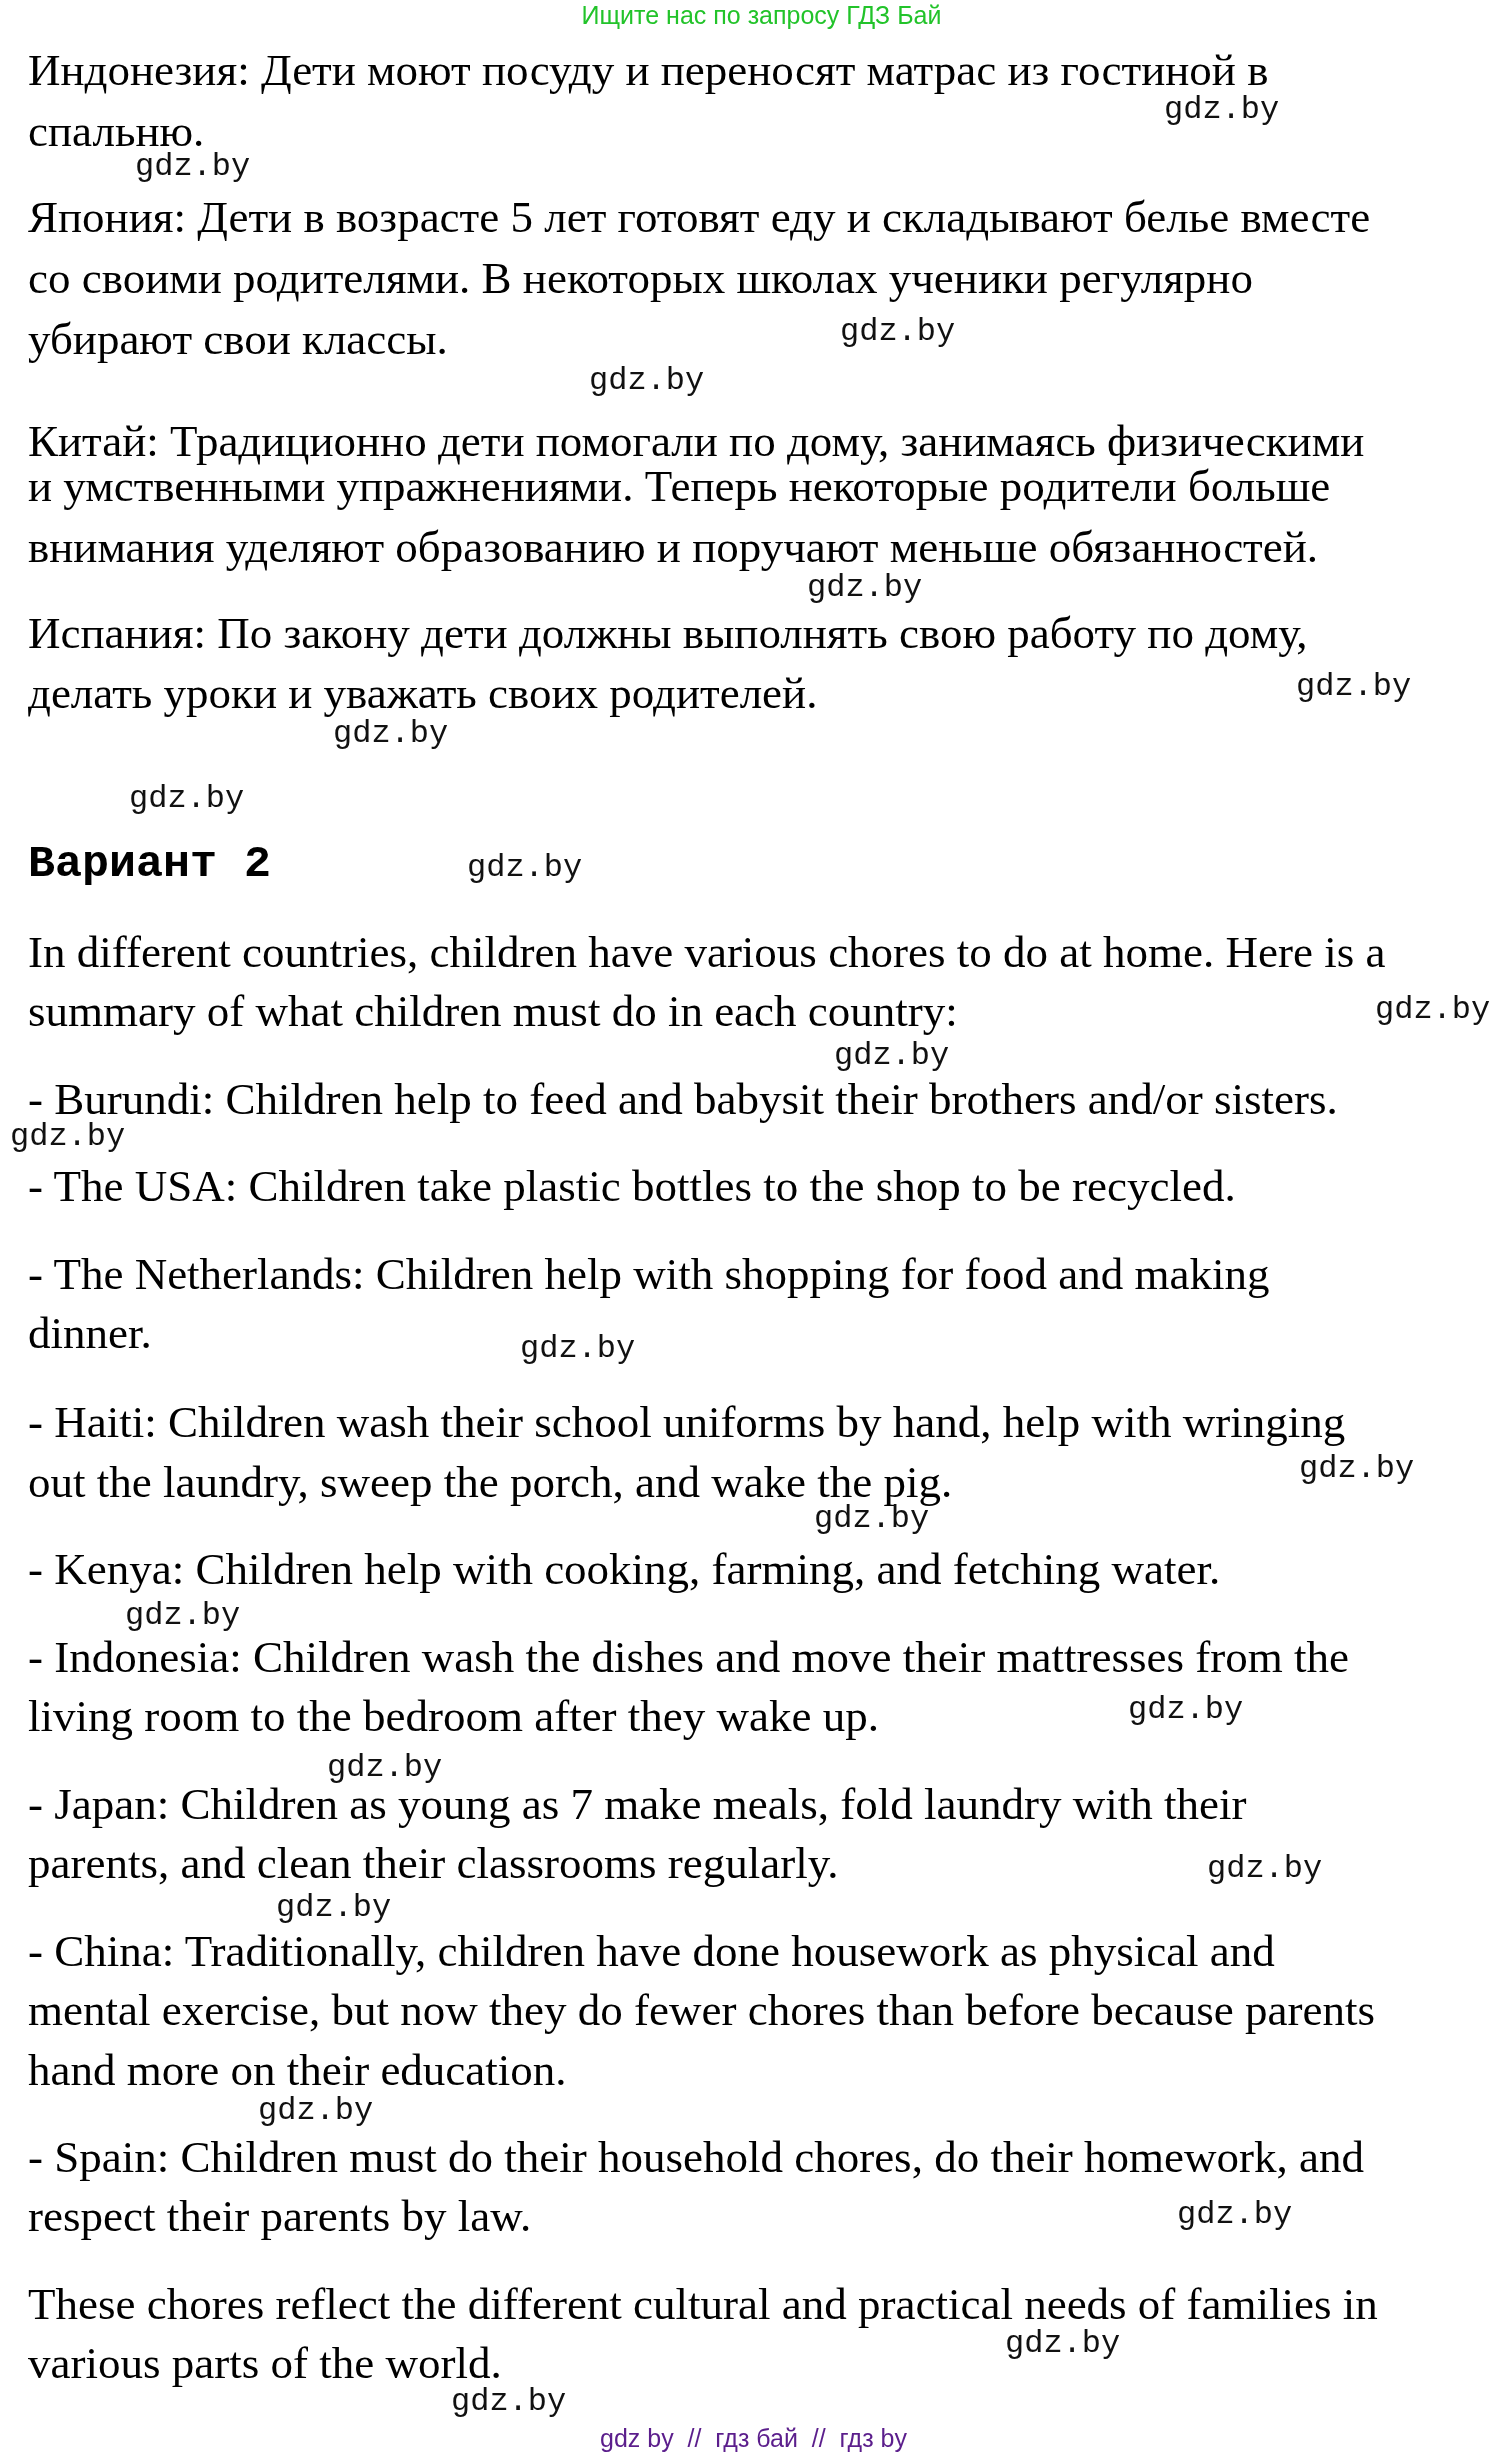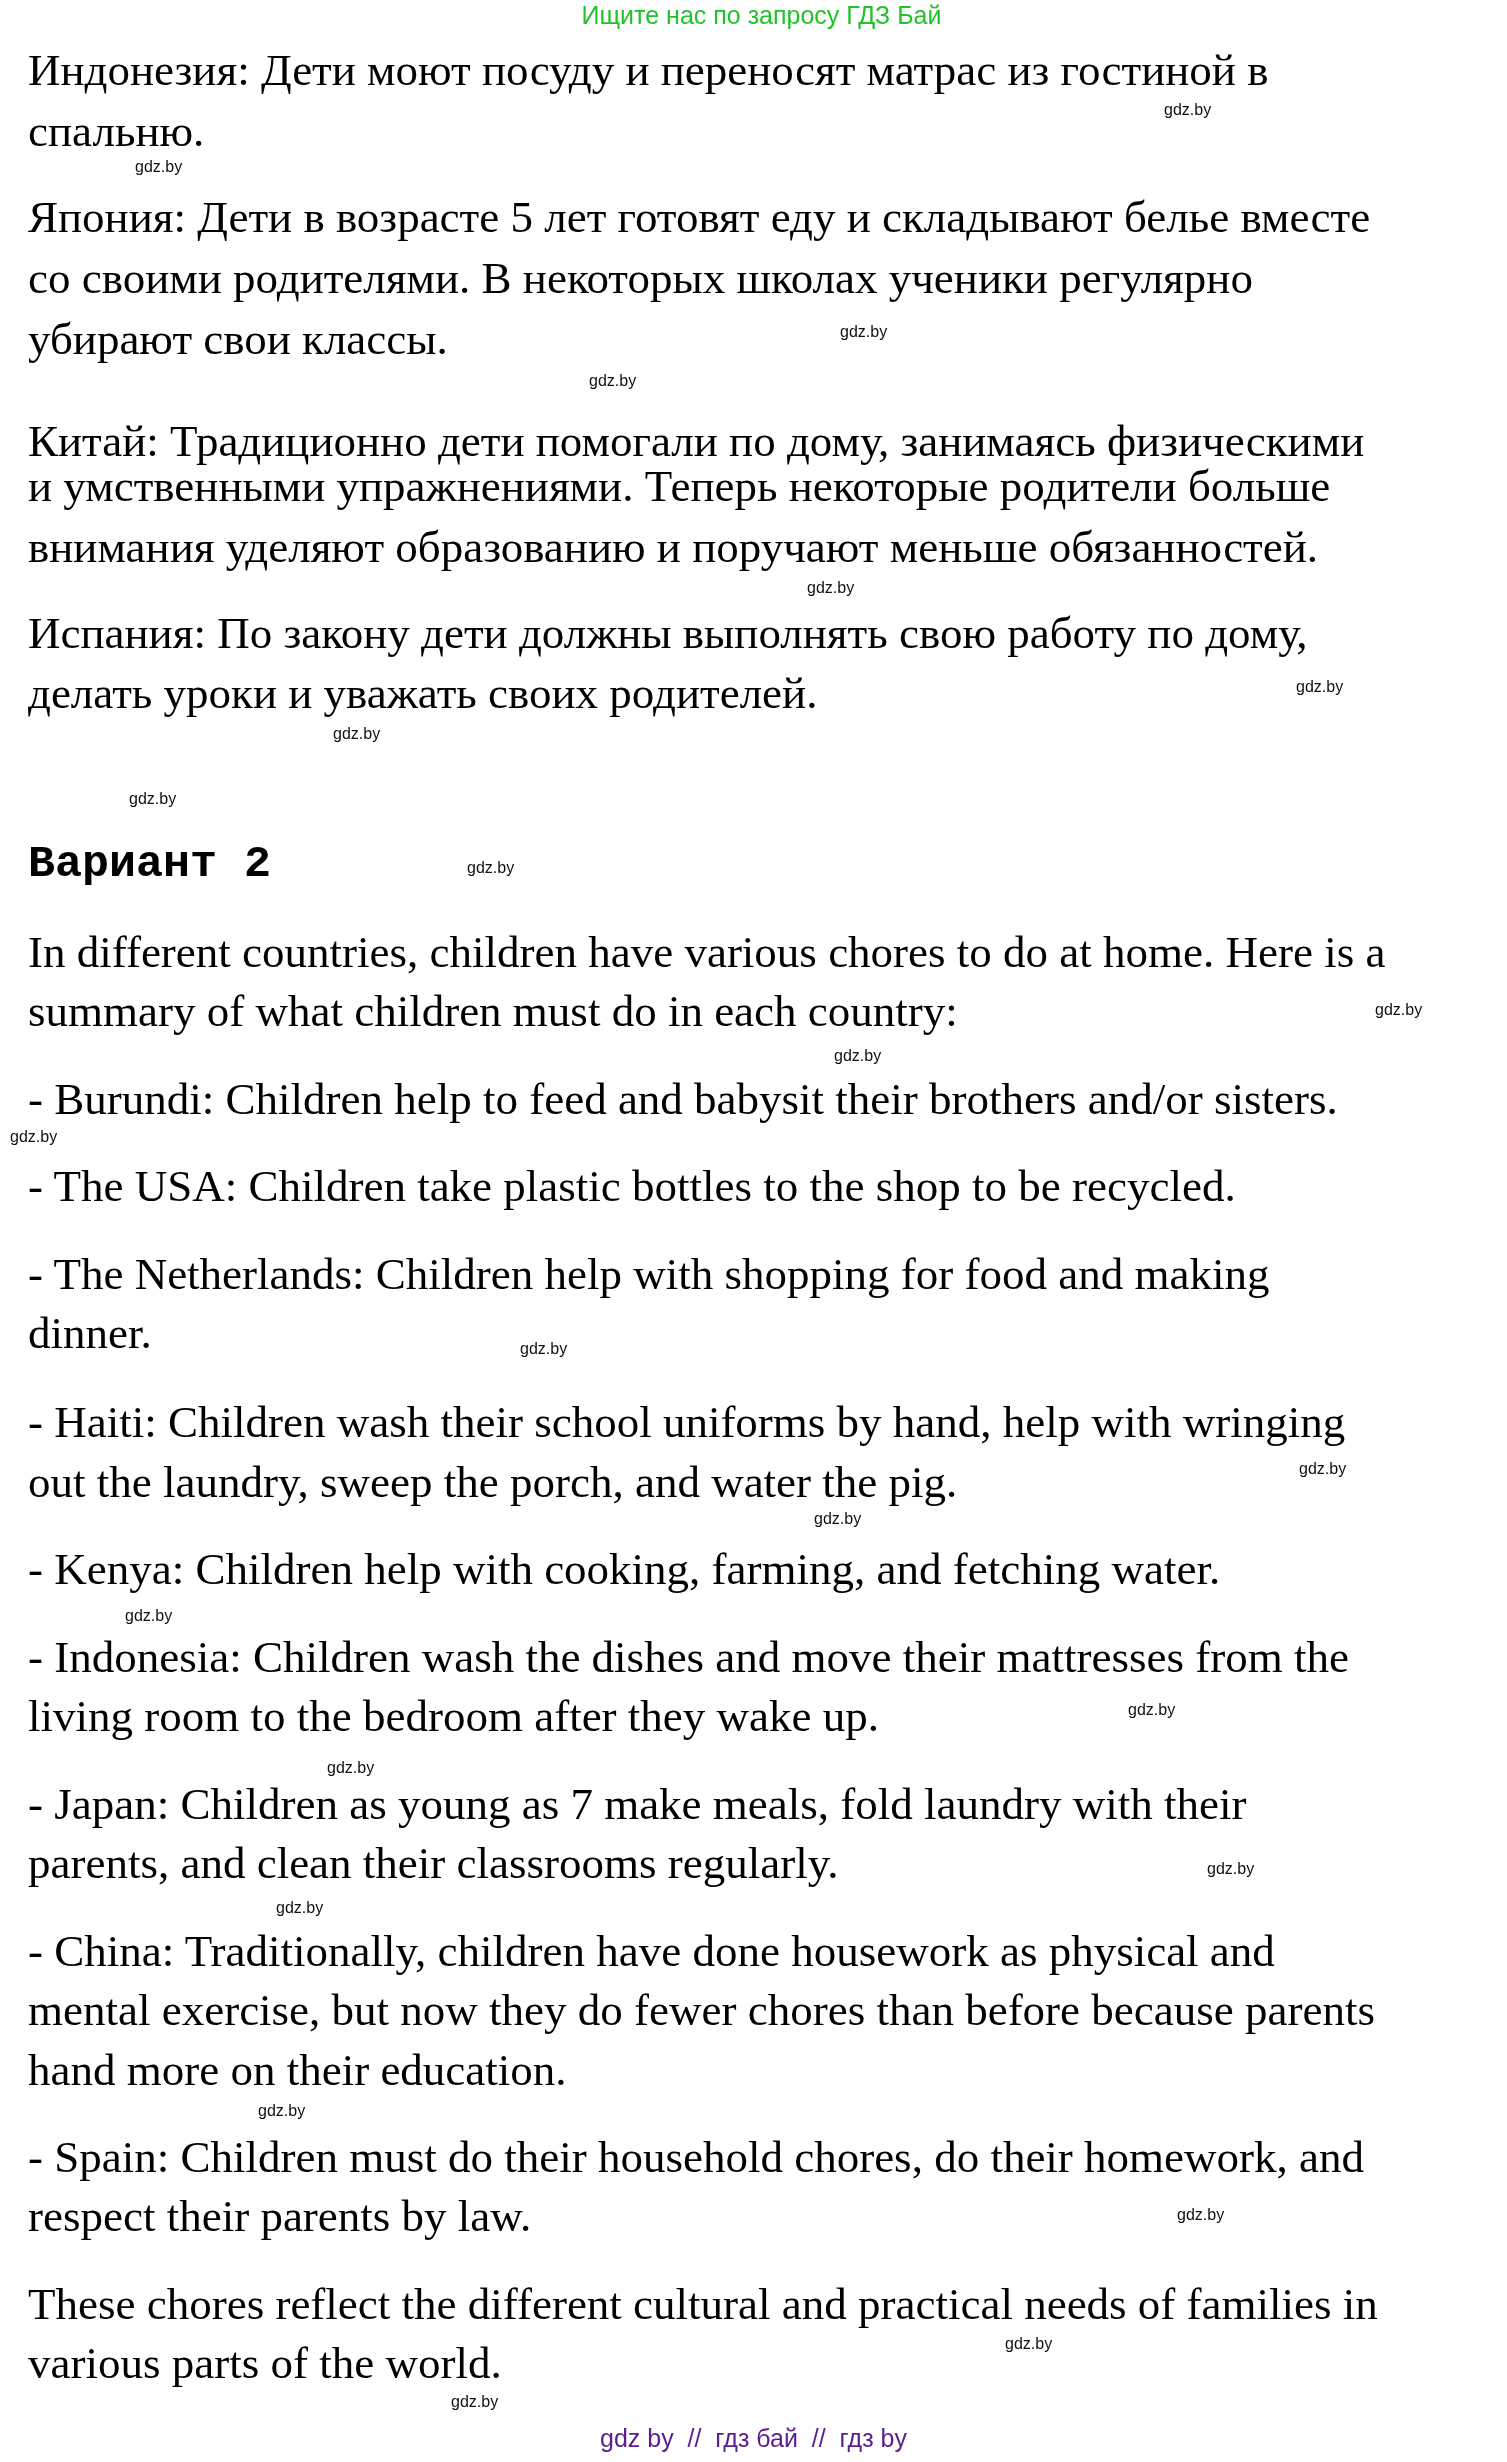--- a/index.html
+++ b/index.html
@@ -3,21 +3,21 @@
 <meta charset="utf-8">
 <style>
   html, body { margin:0; padding:0; background:#ffffff; }
   body { width:1507px; height:2462px; position:relative; overflow:hidden; }
   .banner { position:absolute; top:0; left:8px; width:1507px; text-align:center;
     font-family:"Liberation Sans", sans-serif; font-size:25px; color:#22c32a; line-height:30px; }
   .line { position:absolute; left:28px; white-space:nowrap;
     font-family:"Liberation Serif", serif; font-size:45px; color:#000; line-height:59px; }
   .heading { font-weight:bold;font-family:Liberation Mono, monospace; }
   .wm { position:absolute; white-space:nowrap;
-    font-family:Liberation Sans, sans-serif; font-size:16px; color:#111; line-height:26.4px; }
+    font-family:Liberation Mono, monospace; font-size:32px; color:#111; line-height:26.4px; }
   .footer { position:absolute; top:2422px; left:0; width:1507px; text-align:center;
     font-family:"Liberation Sans", sans-serif; font-size:25px; color:#5b1e8c; line-height:33px; white-space:pre; }
 </style>
 </head>
 <body>
 
 <div class="banner">Ищите нас по запросу ГДЗ Бай</div>
 
 <div class="line" style="top:41px">Индонезия: Дети моют посуду и переносят матрас из гостиной в</div>
 <div class="line" style="top:102px">спальню.</div>
@@ -32,21 +32,21 @@
 
 <div class="line heading" style="top:835px">Вариант 2</div>
 
 <div class="line" style="top:923px">In different countries, children have various chores to do at home. Here is a</div>
 <div class="line" style="top:982px">summary of what children must do in each country:</div>
 <div class="line" style="top:1070px">- Burundi: Children help to feed and babysit their brothers and/or sisters.</div>
 <div class="line" style="top:1157px">- The USA: Children take plastic bottles to the shop to be recycled.</div>
 <div class="line" style="top:1245px">- The Netherlands: Children help with shopping for food and making</div>
 <div class="line" style="top:1304px">dinner.</div>
 <div class="line" style="top:1393px">- Haiti: Children wash their school uniforms by hand, help with wringing</div>
-<div class="line" style="top:1453px">out the laundry, sweep the porch, and water the pig.</div>
+<div class="line" style="top:1453px">out the laundry, sweep the porch, and wake the pig.</div>
 <div class="line" style="top:1540px">- Kenya: Children help with cooking, farming, and fetching water.</div>
 <div class="line" style="top:1628px">- Indonesia: Children wash the dishes and move their mattresses from the</div>
 <div class="line" style="top:1687px">living room to the bedroom after they wake up.</div>
 <div class="line" style="top:1775px">- Japan: Children as young as 7 make meals, fold laundry with their</div>
 <div class="line" style="top:1834px">parents, and clean their classrooms regularly.</div>
 <div class="line" style="top:1922px">- China: Traditionally, children have done housework as physical and</div>
 <div class="line" style="top:1981px">mental exercise, but now they do fewer chores than before because parents</div>
 <div class="line" style="top:2041px">hand more on their education.</div>
 <div class="line" style="top:2128px">- Spain: Children must do their household chores, do their homework, and</div>
 <div class="line" style="top:2187px">respect their parents by law.</div>

